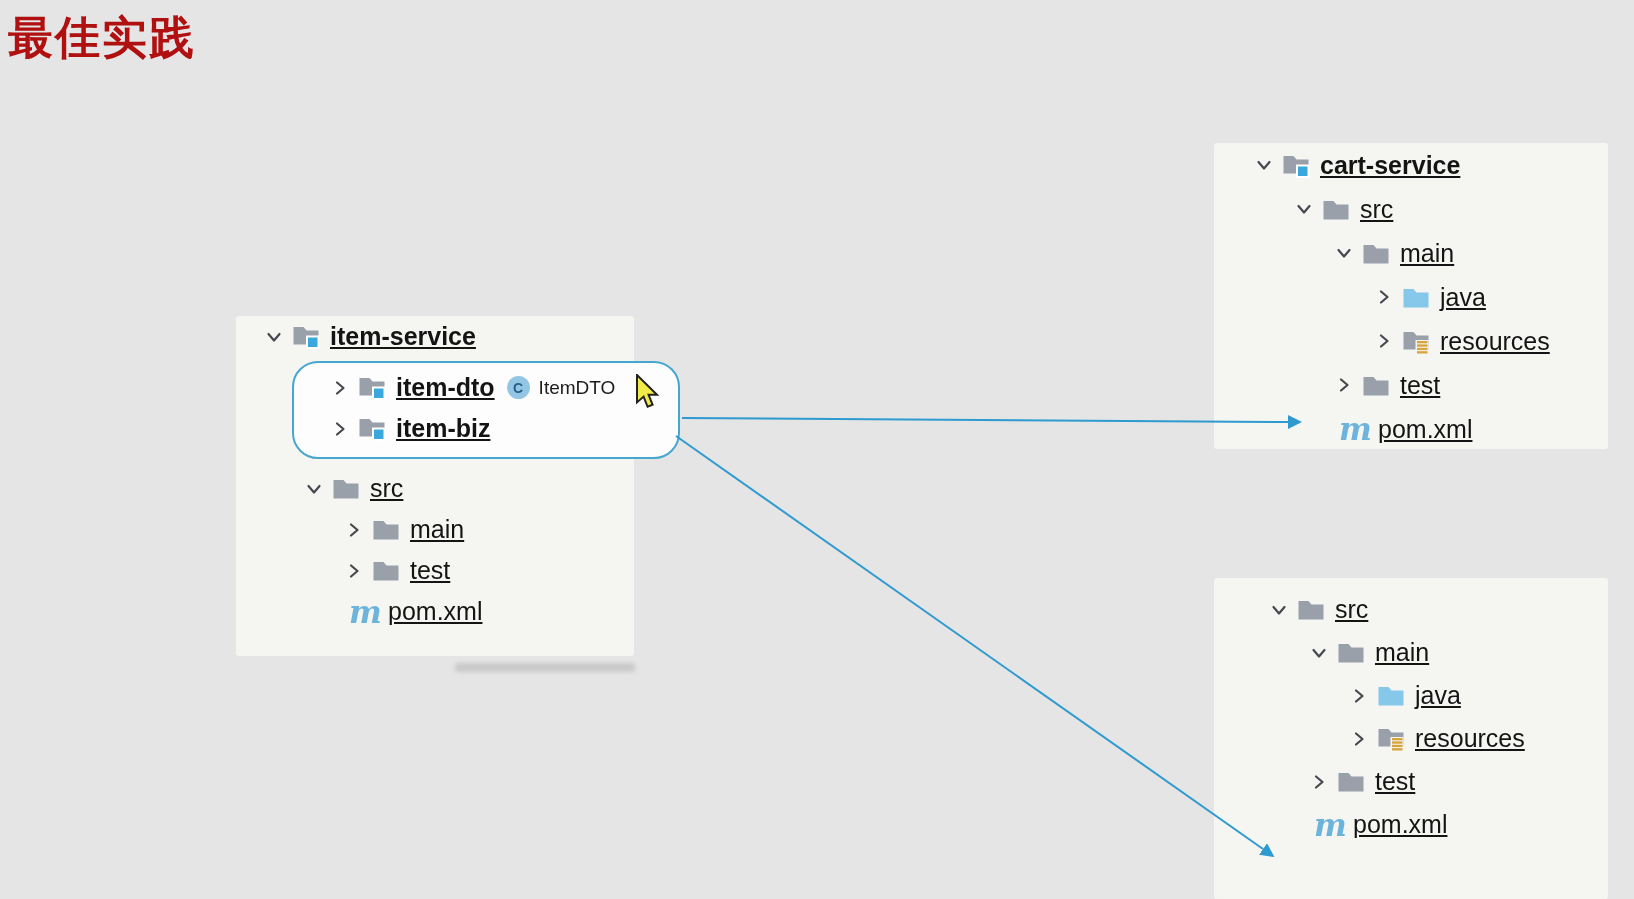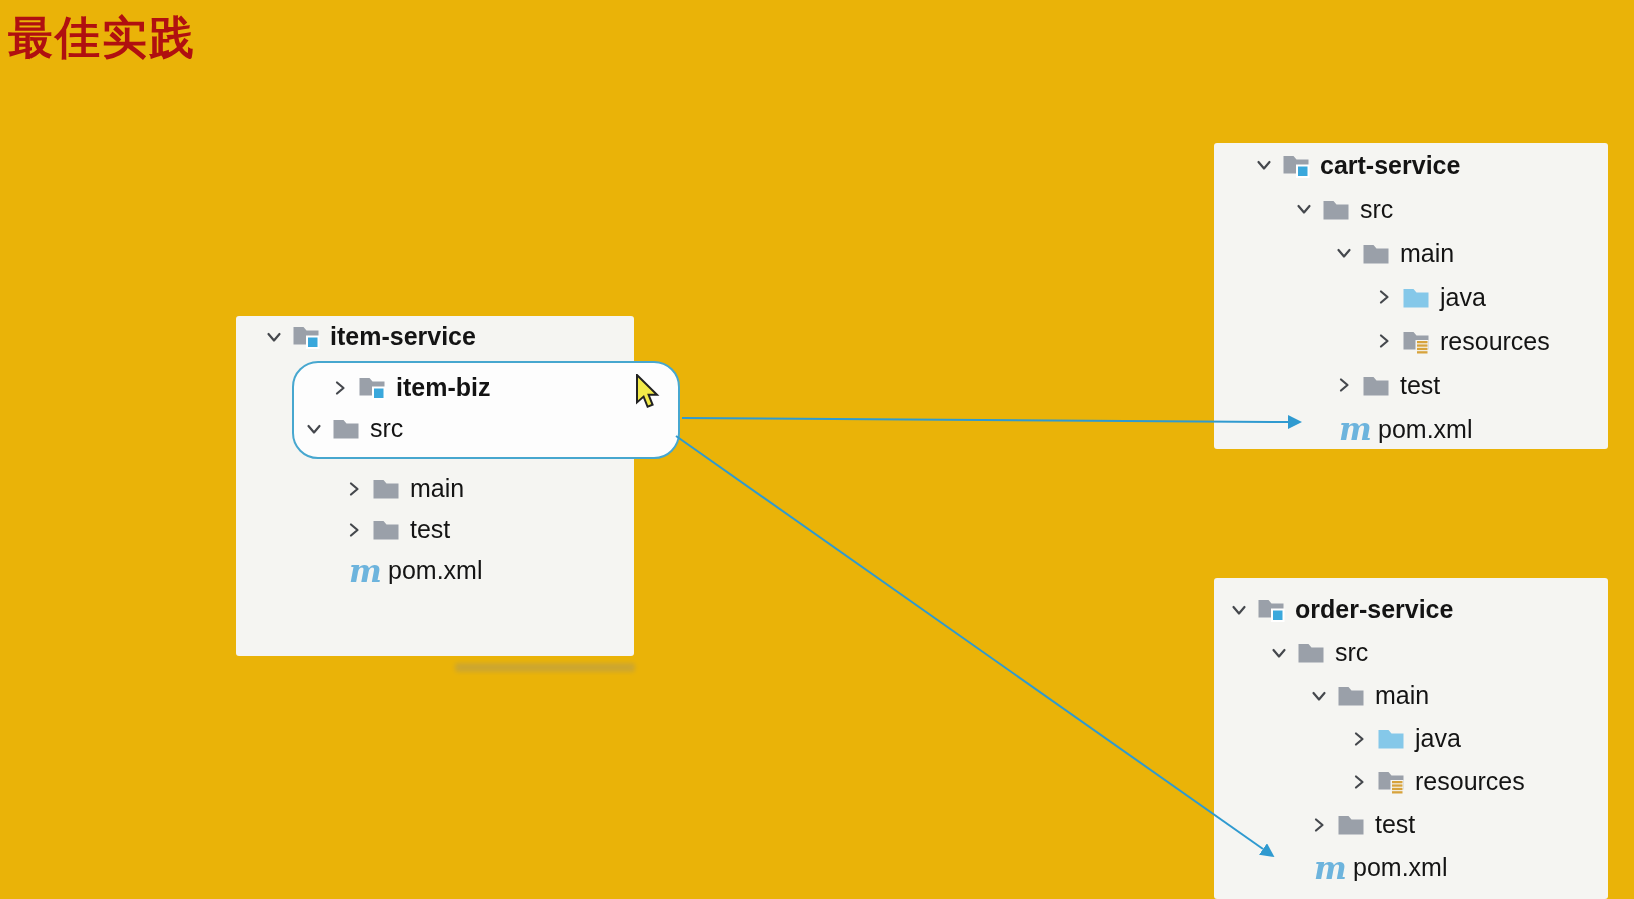--- a/index.html
+++ b/index.html
@@ -1,26 +1,26 @@
 <!DOCTYPE html>
 <html><head>
 <meta charset="utf-8">
 <style>
   html,body{margin:0;padding:0;background:#ffffff;font-family:"Liberation Sans",sans-serif;}
-  #stage{position:relative;width:1634px;height:899px;background:#eab308;overflow:hidden;}
+  #stage{position:relative;width:1634px;height:899px;background:#e5e5e5;overflow:hidden;}
 
   .page-title{position:absolute;left:8px;top:8px;font-size:45px;font-weight:800;color:#b01010;letter-spacing:2px;}
 
   .panel{position:absolute;background:#f5f5f2;z-index:0;border-radius:3px;}
   #panel-item{left:236px;top:316px;width:398px;height:340px;padding-left:27px;box-sizing:border-box;--rh:41px;}
   #panel-cart{left:1214px;top:143px;width:394px;height:306px;padding-left:39px;box-sizing:border-box;--rh:44px;}
   #panel-order{left:1214px;top:578px;width:394px;height:321px;padding-left:14px;padding-top:10px;box-sizing:border-box;--rh:43px;}
 
   .row{display:flex;align-items:center;height:var(--rh);font-size:25px;color:#141414;white-space:nowrap;position:relative;z-index:2;}
-  .row .label{font-weight:400;}
+  .row .label{font-weight:400;text-decoration:underline;}
   .row.bold .label{font-weight:700;}
   .indent{display:inline-block;flex:0 0 auto;}
   .chev{width:22px;flex:0 0 auto;display:inline-flex;align-items:center;}
   .icon{width:30px;flex:0 0 auto;display:inline-flex;align-items:center;margin:0 9px 0 6px;}
   #panel-item .row:nth-child(3){margin-top:10px;}
   #panel-item .row:nth-child(5){margin-top:19px;}
 
   .mvn{font-family:"DejaVu Serif",serif;font-style:italic;font-weight:bold;font-size:31px;line-height:26px;color:#6db4dd;}
 
   .badge{width:23px;height:23px;border-radius:50%;display:inline-flex;align-items:center;justify-content:center;
@@ -66,20 +66,37 @@
           <svg width="22" height="22" viewBox="0 0 22 22">
             <polyline points="8,5.5 14.5,11 8,16.5" fill="none" stroke="#45484d" stroke-width="2.2" stroke-linecap="round" stroke-linejoin="round"></polyline>
           </svg>
         </span>
         <span class="icon">
           <svg width="30" height="27" viewBox="0 0 30 27">
             <path d="M2.5 4 h10 l3 3.5 h12 v14 h-25 z" fill="#9aa0a9"></path>
             <rect x="16" y="13.5" width="11.5" height="11.5" fill="#3aa8dc" stroke="#ffffff" stroke-width="2"></rect>
           </svg>
         </span>
+        <span class="label">item-dto</span>
+        <span class="badge class">C</span>
+        <span class="badge-text">ItemDTO</span>
+      </div>
+      <div class="row bold">
+        <span class="indent" style="width:66px"></span>
+        <span class="chev">
+          <svg width="22" height="22" viewBox="0 0 22 22">
+            <polyline points="8,5.5 14.5,11 8,16.5" fill="none" stroke="#45484d" stroke-width="2.2" stroke-linecap="round" stroke-linejoin="round"></polyline>
+          </svg>
+        </span>
+        <span class="icon">
+          <svg width="30" height="27" viewBox="0 0 30 27">
+            <path d="M2.5 4 h10 l3 3.5 h12 v14 h-25 z" fill="#9aa0a9"></path>
+            <rect x="16" y="13.5" width="11.5" height="11.5" fill="#3aa8dc" stroke="#ffffff" stroke-width="2"></rect>
+          </svg>
+        </span>
         <span class="label">item-biz</span>
       </div>
       <div class="row">
         <span class="indent" style="width:40px"></span>
         <span class="chev">
           <svg width="22" height="22" viewBox="0 0 22 22">
             <polyline points="5.5,8 11,14.5 16.5,8" fill="none" stroke="#45484d" stroke-width="2.2" stroke-linecap="round" stroke-linejoin="round"></polyline>
           </svg>
         </span>
         <span class="icon">
@@ -220,35 +237,20 @@
       <div class="row">
         <span class="indent" style="width:80px"></span>
         <span class="icon">
           <span class="mvn">m</span>
         </span>
         <span class="label">pom.xml</span>
       </div>
     </div>
 
   <div id="panel-order" class="panel">
-      <div class="row bold">
-        <span class="indent" style="width:0px"></span>
-        <span class="chev">
-          <svg width="22" height="22" viewBox="0 0 22 22">
-            <polyline points="5.5,8 11,14.5 16.5,8" fill="none" stroke="#45484d" stroke-width="2.2" stroke-linecap="round" stroke-linejoin="round"></polyline>
-          </svg>
-        </span>
-        <span class="icon">
-          <svg width="30" height="27" viewBox="0 0 30 27">
-            <path d="M2.5 4 h10 l3 3.5 h12 v14 h-25 z" fill="#9aa0a9"></path>
-            <rect x="16" y="13.5" width="11.5" height="11.5" fill="#3aa8dc" stroke="#ffffff" stroke-width="2"></rect>
-          </svg>
-        </span>
-        <span class="label">order-service</span>
-      </div>
       <div class="row">
         <span class="indent" style="width:40px"></span>
         <span class="chev">
           <svg width="22" height="22" viewBox="0 0 22 22">
             <polyline points="5.5,8 11,14.5 16.5,8" fill="none" stroke="#45484d" stroke-width="2.2" stroke-linecap="round" stroke-linejoin="round"></polyline>
           </svg>
         </span>
         <span class="icon">
           <svg width="30" height="27" viewBox="0 0 30 27">
             <path d="M2.5 5 h10 l3 3.5 h12 v15 h-25 z" fill="#9aa0a9"></path>

